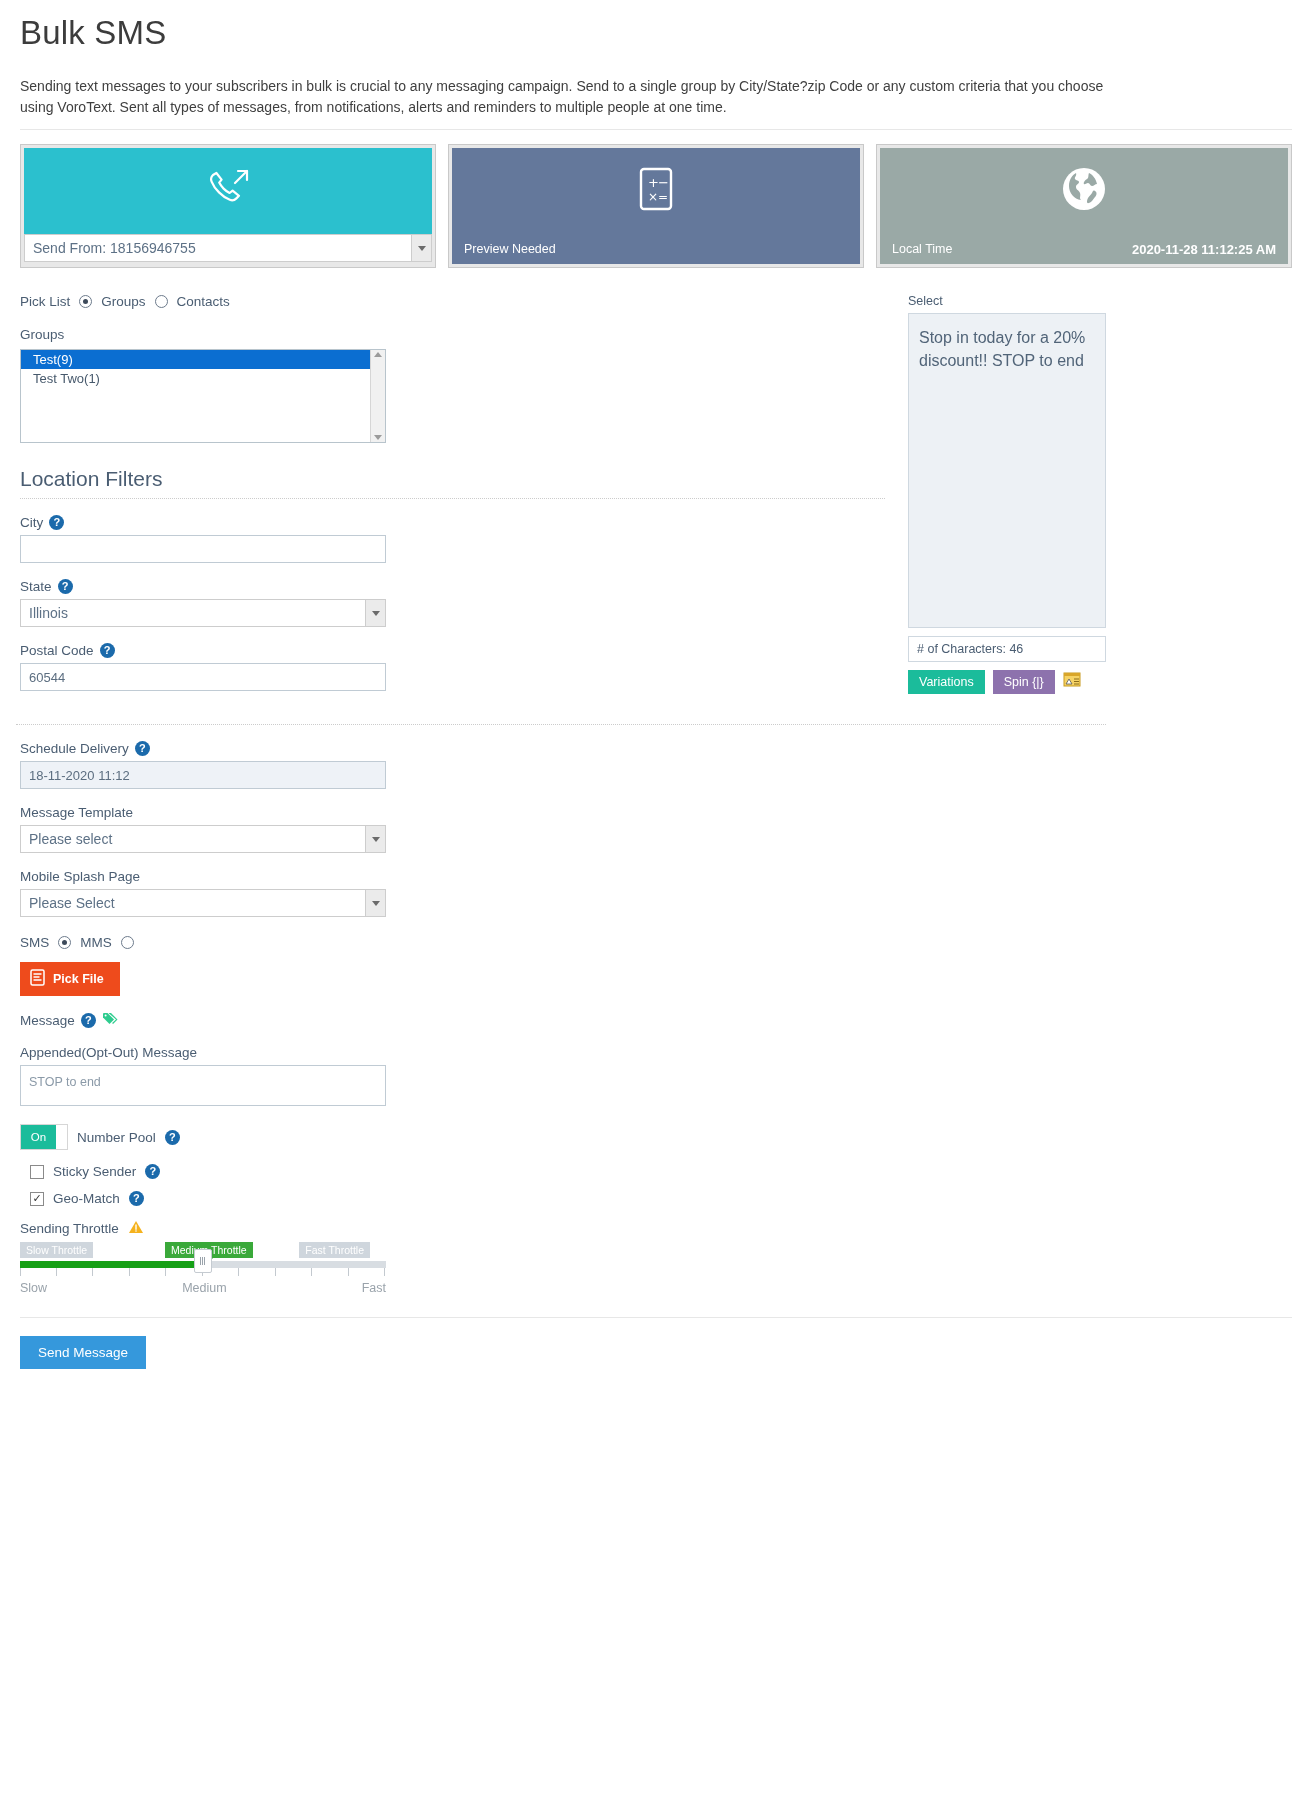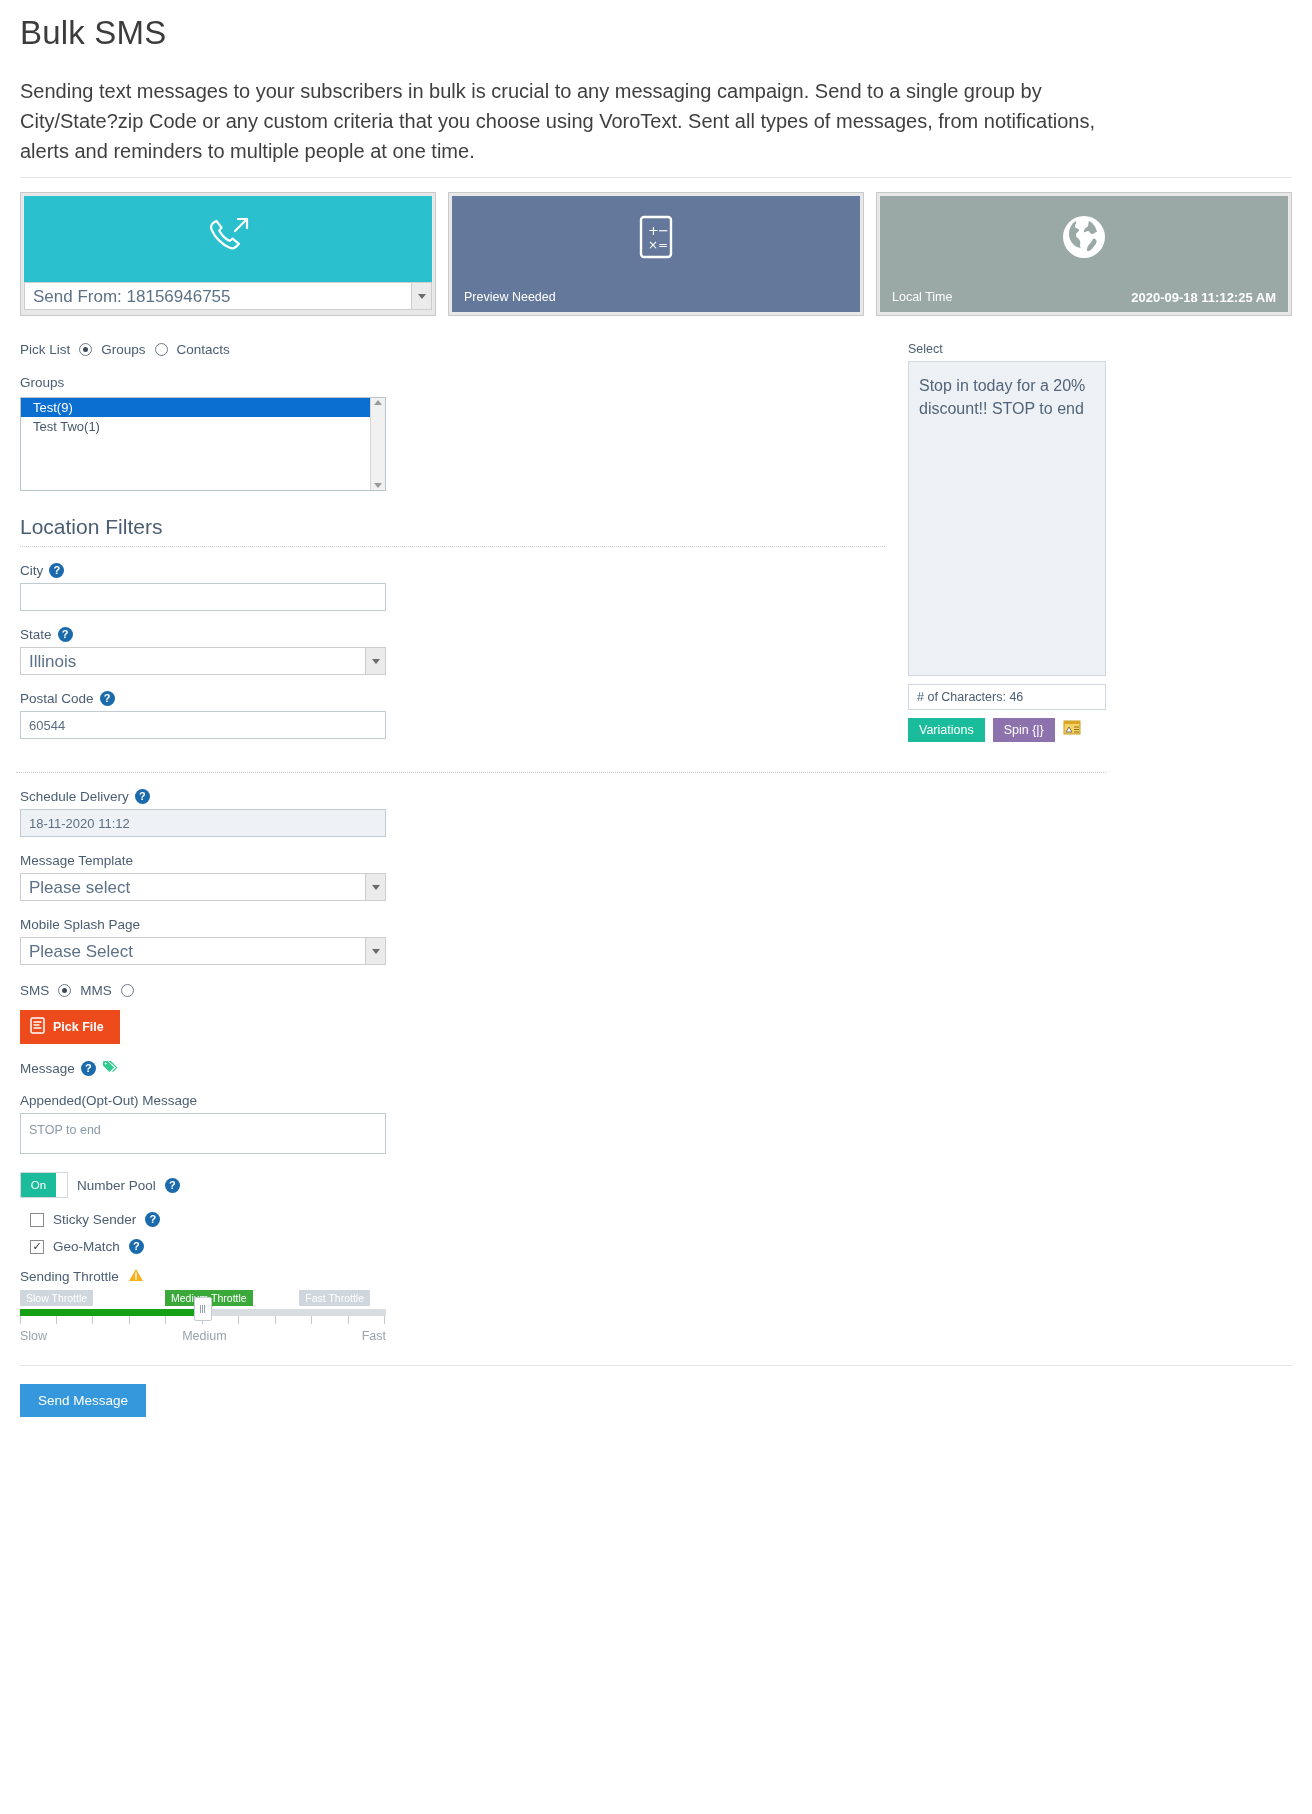--- a/index.html
+++ b/index.html
@@ -19,21 +19,21 @@
   .inner { padding: 0 16px; }
 
   h1.page-title {
     font-size: 33px;
     font-weight: 400;
     color: #3c3c3c;
     margin: 14px 0 0 4px;
     letter-spacing: 0.2px;
   }
   p.intro {
-    font-size: 20px;
+    font-size: 14px;
     line-height: 1.5;
     color: #3f3f3f;
     margin: 24px 0 0 4px;
     max-width: 1100px;
     font-weight: 400;
   }
 
   .section-head {
     margin: 28px 0 0 4px;
     display: flex;
@@ -92,21 +92,21 @@
     background: #fff;
     border: 1px solid #cdcdcd;
     height: 28px;
   }
   .select-wrap select {
     -webkit-appearance: none; appearance: none;
     width: 100%; height: 100%;
     border: 0; outline: none;
     background: transparent;
     padding: 0 28px 0 8px;
-    font-size: 17px;
+    font-size: 14px;
     color: #5d7186;
     font-family: "Liberation Sans", sans-serif;
   }
   .select-wrap .caret {
     position: absolute; right: 0; top: 0; bottom: 0; width: 20px;
     background: #ebebeb;
     border-left: 1px solid #cdcdcd;
     display: flex; align-items: center; justify-content: center;
     pointer-events: none;
   }
@@ -365,21 +365,21 @@
           <svg width="44" height="44" viewBox="0 0 44 44">
             <circle cx="22" cy="22" r="21" fill="#ffffff"></circle>
             <path d="M14 6c1 3-2 4-1 6s4 1 4 3-3 2-3 5 3 3 4 6-1 5 1 7c-7-1-12-7-12-14C7 13 10 8 14 6z" fill="#9aa9a6"></path>
             <path d="M27 6c4 2 7 6 8 11-2 0-3 2-5 2s-2-3-4-3-3 2-4 1 1-4 3-5 1-4 2-6z" fill="#9aa9a6"></path>
             <path d="M33 24c2 1 2 4 0 6s-3 5-6 6-2-3-1-5 3-3 4-5 1-3 3-2z" fill="#9aa9a6"></path>
           </svg>
         </span>
       </div>
       <div class="card-foot">
         <span>Local Time</span>
-        <span class="foot-val">2020-09-18 11:12:25 AM</span>
+        <span class="foot-val">2020-11-28 11:12:25 AM</span>
       </div>
     </div>
 
   </div>
 
   
   <div class="columns">
     <div class="col-left">
 
       <div class="row-line">

